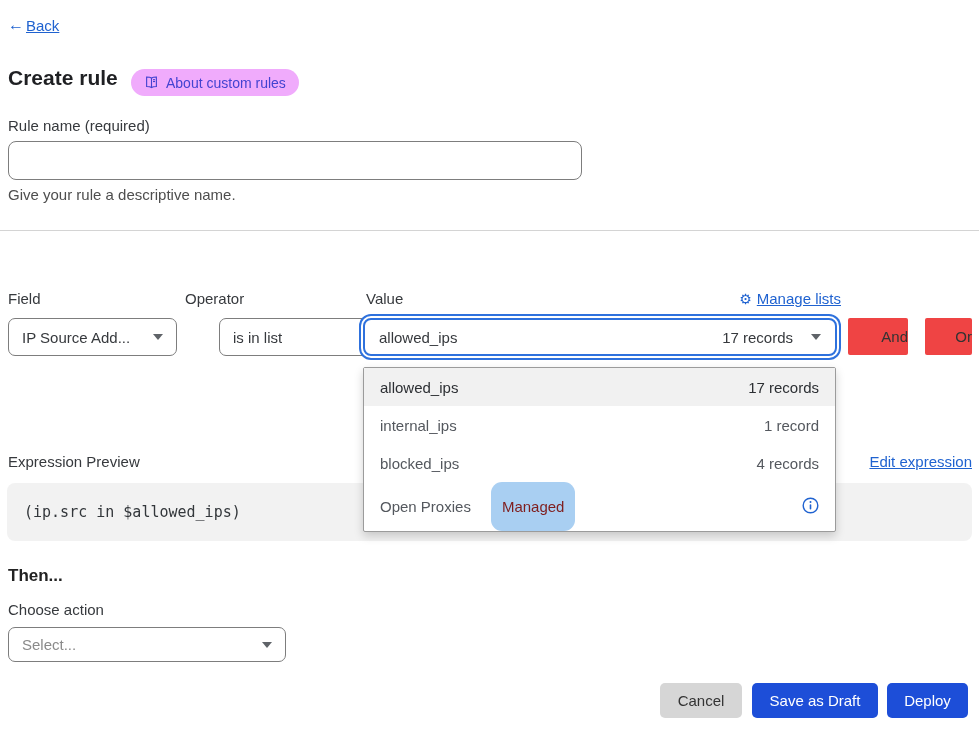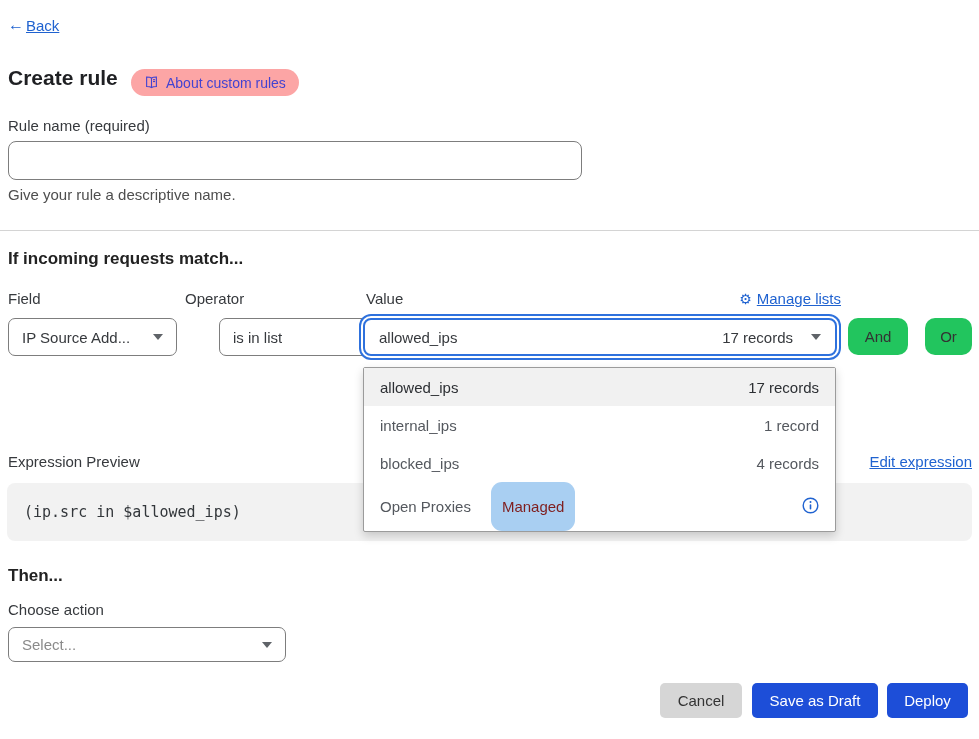--- a/index.html
+++ b/index.html
@@ -23,21 +23,21 @@
   .back-link .back-label { text-decoration: underline; }
 
   .page-title {
     position: absolute; left: 8px; top: 66px;
     font-size: 21px; font-weight: 700; color: #1f2023;
   }
   .about-badge {
     position: absolute; left: 131px; top: 69px; height: 27px;
     display: inline-flex; align-items: center; gap: 7px;
     padding: 0 13px; border-radius: 14px;
-    background: #fca5a5; color: #4343d1;
+    background: #f0abfc; color: #4343d1;
     font-size: 14px; border: none; cursor: pointer;
     font-family: "Liberation Sans", sans-serif;
   }
   .about-badge svg { display: block; }
 
   
   .field-label { font-size: 15px; color: #36393d; position: absolute; }
   .rule-name-label { left: 8px; top: 117px; }
   .rule-name-input {
     position: absolute; left: 8px; top: 141px; width: 574px; height: 39px;
@@ -87,23 +87,24 @@
     background: #fff; border: 2px solid #2e71dd; border-radius: 8px;
     box-shadow: 0 0 0 2px #fff, 0 0 0 4px #2e71dd;
     display: flex; align-items: center; padding: 0 14px;
     font-size: 15px; color: #36393d; cursor: pointer; z-index: 5;
   }
   .value-select .value-name { flex: 1 1 auto; }
   .value-select .value-count { margin-right: 18px; color: #36393d; }
 
   .gray-btn {
     position: absolute; height: 37px; top: 318px;
-    background: #22c55e; border: none; border-radius: 10px;
+    background: #ef4444; border: none; border-radius: 2px;
     font-size: 15px; color: #333; cursor: pointer;
     font-family: "Liberation Sans", sans-serif;
+    text-align: right;
   }
   .and-btn { left: 848px; width: 60px; }
   .or-btn { left: 925px; width: 47px; }
 
   
   .list-dropdown {
     position: absolute; left: 363px; top: 367px; width: 473px; height: 165px;
     background: #fff; border: 1px solid #9b9b9b; border-radius: 2px;
     box-shadow: 0 4px 10px rgba(0,0,0,0.18);
     display: flex; flex-direction: column; z-index: 20;
@@ -176,21 +177,20 @@
     </span>
     <span>About custom rules</span>
   </button>
 
   <label class="field-label rule-name-label">Rule name (required)</label>
   <input class="rule-name-input" type="text" value="" style="">
   <div class="rule-name-helper">Give your rule a descriptive name.</div>
 
   <div class="divider"></div>
 
-  <h2 class="section-heading match-heading">If incoming requests match...</h2>
 
   <div class="field-label col-label-field">Field</div>
   <div class="field-label col-label-operator">Operator</div>
   <div class="field-label col-label-value">Value</div>
 
   <a class="manage-lists">
     <span class="gear">⚙</span>
     <span class="manage-label">Manage lists</span>
   </a>
 

